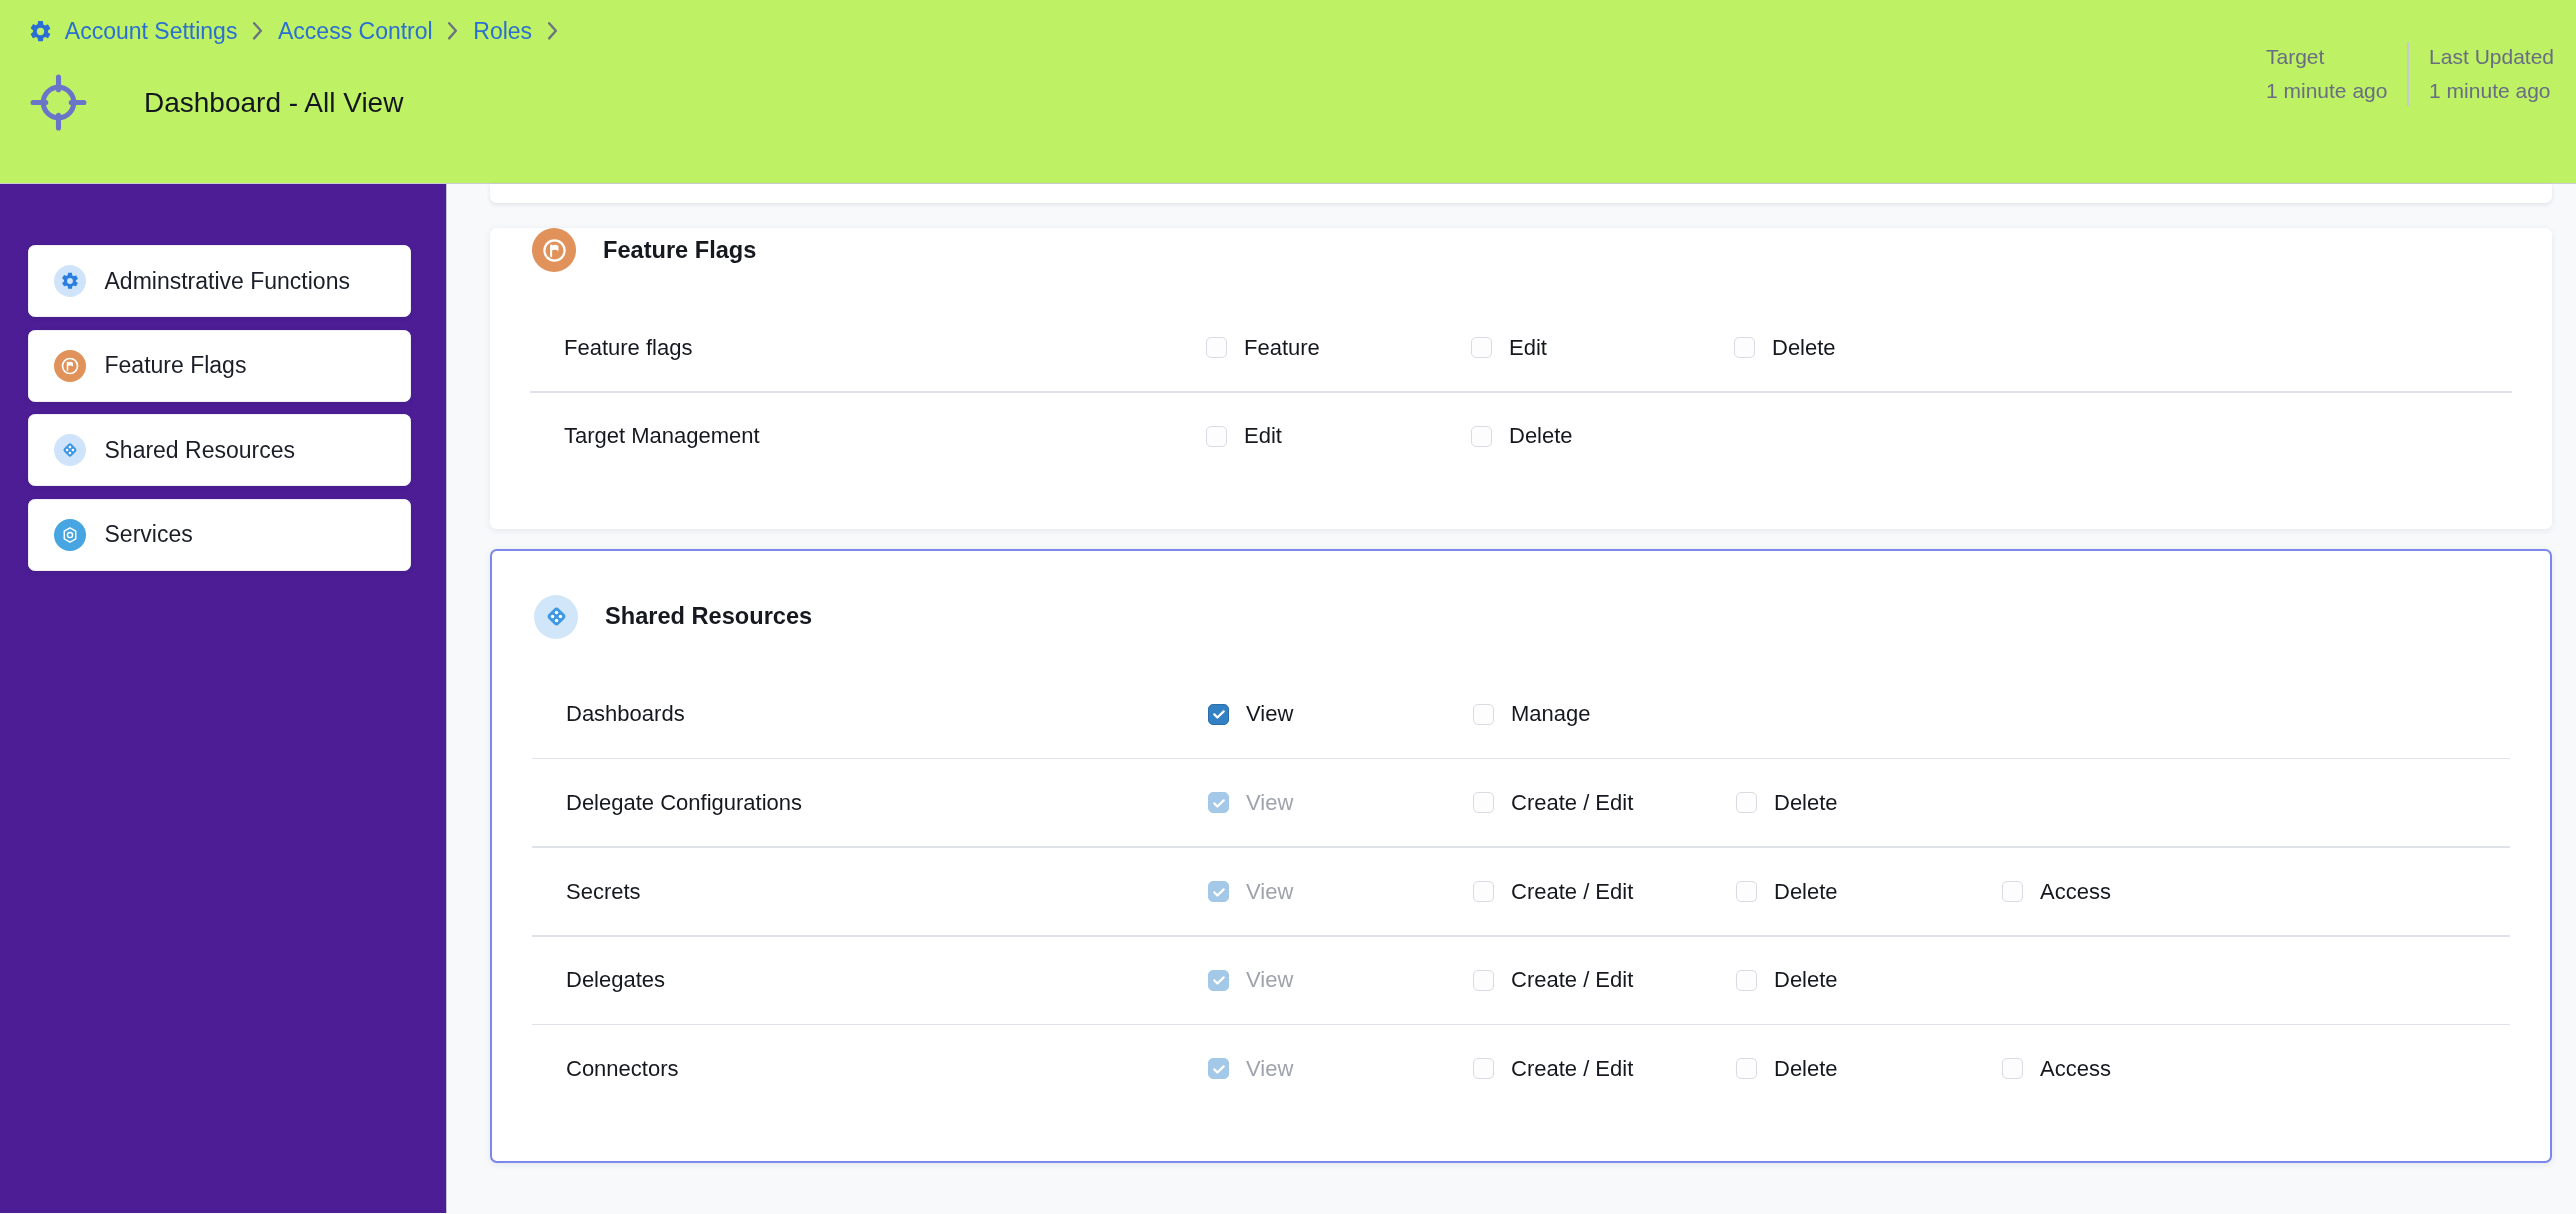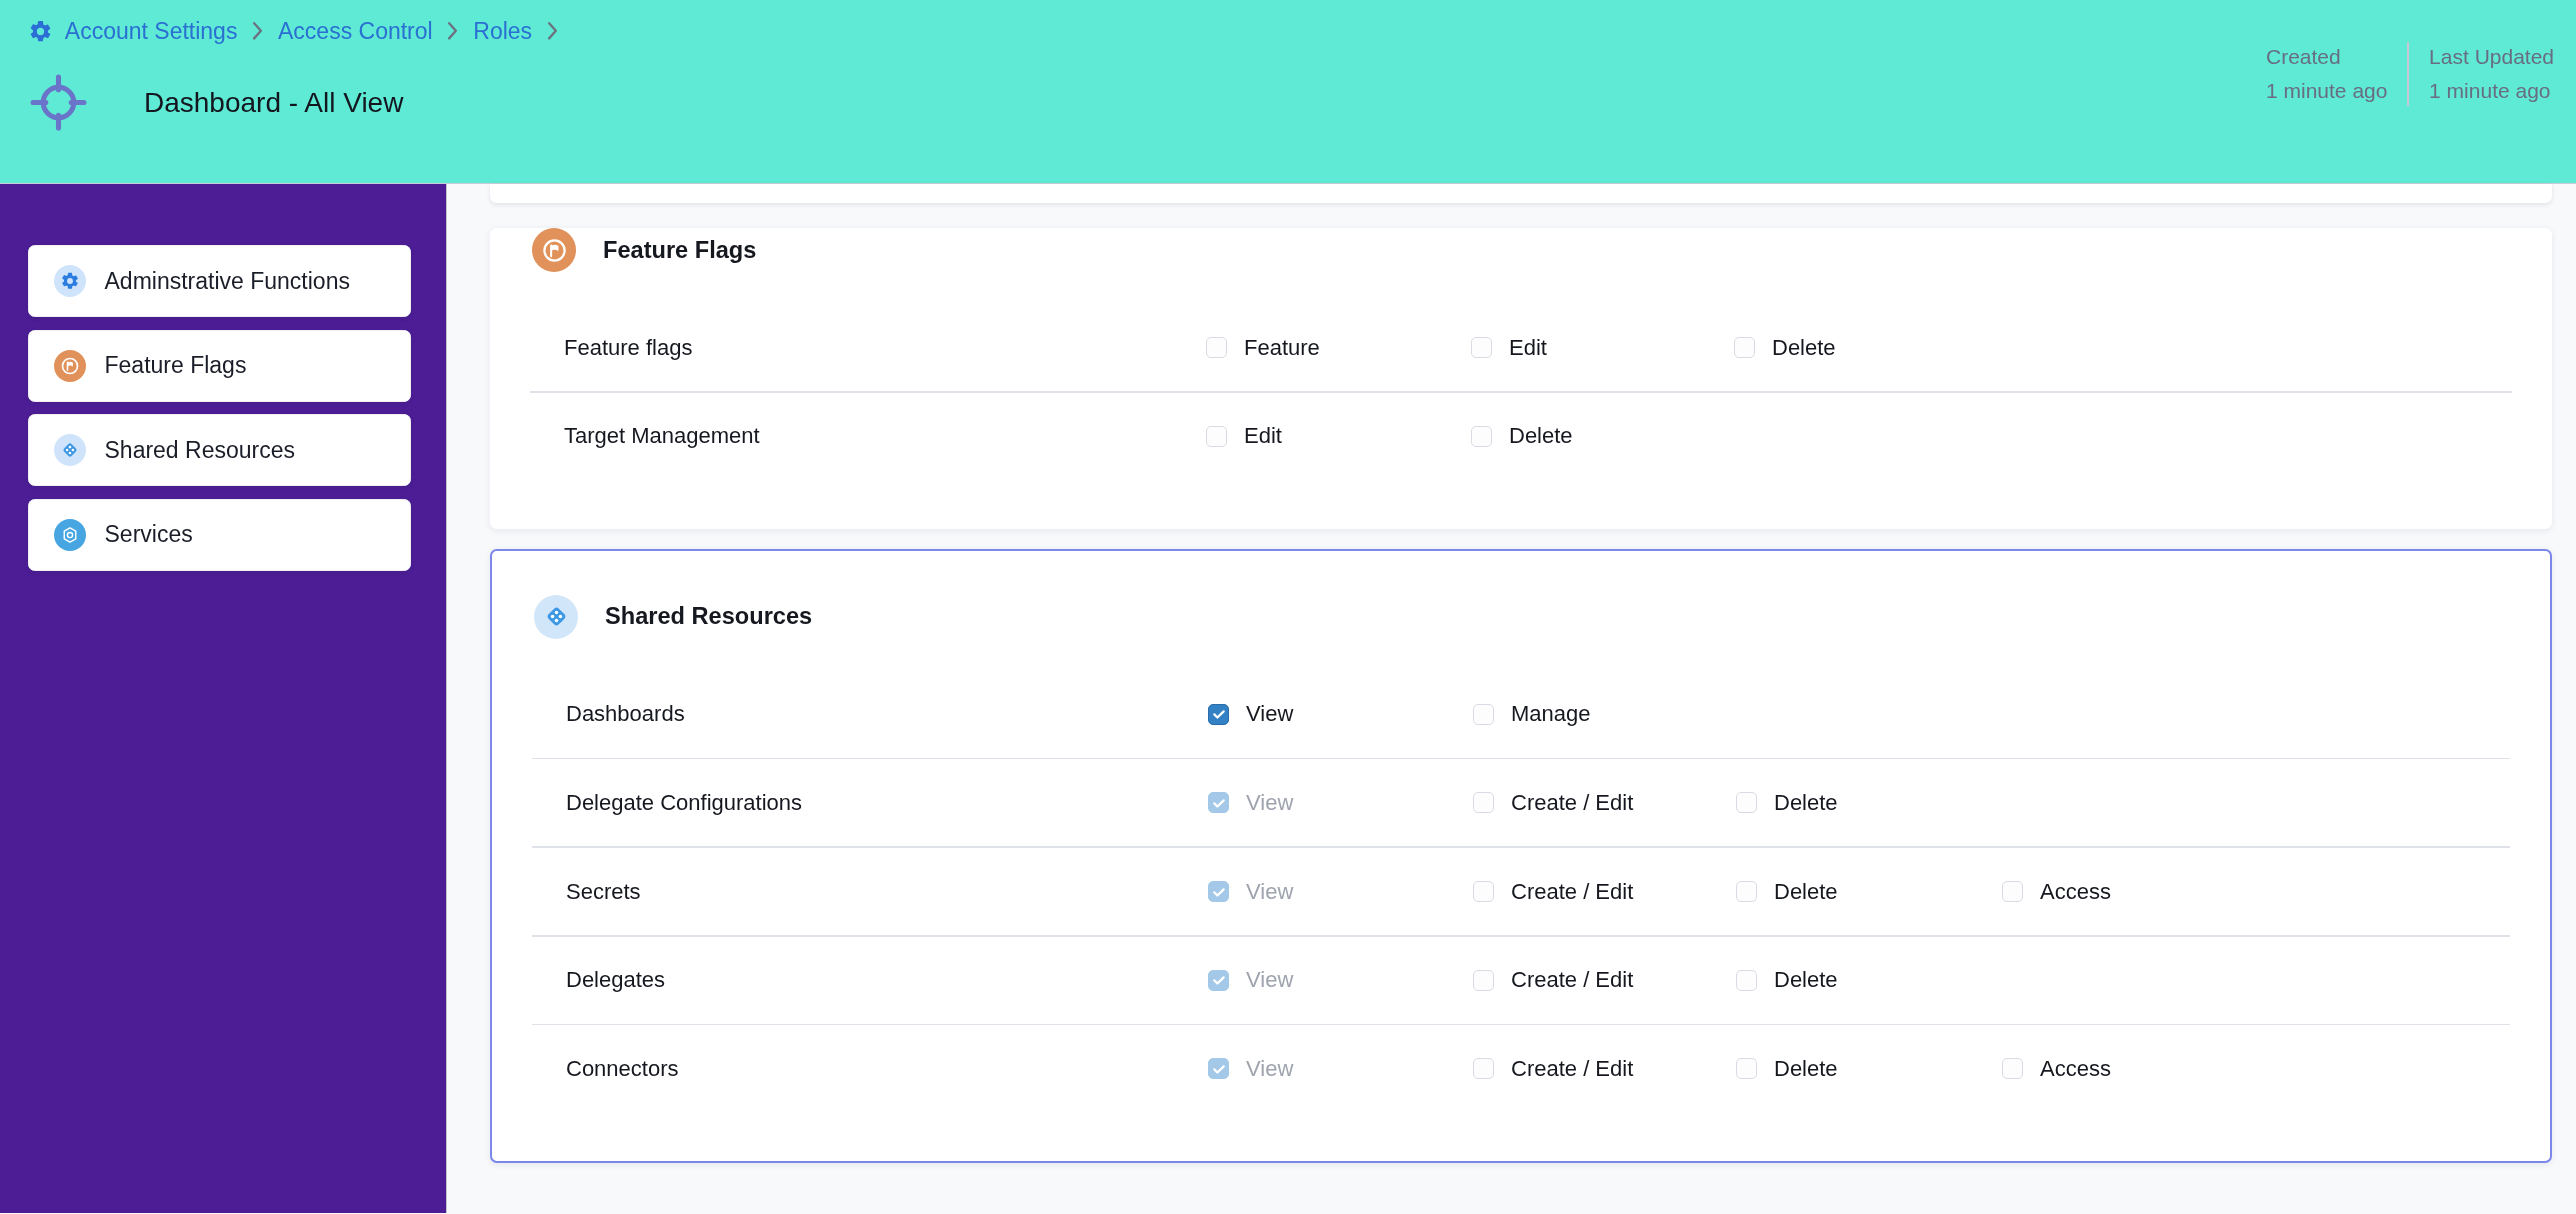--- a/index.html
+++ b/index.html
@@ -1,21 +1,21 @@
 <!DOCTYPE html>
 <html style="font-size:13.5px"><head>
 <meta charset="utf-8">
 <style>
   * { box-sizing: border-box; margin: 0; padding: 0; }
   html,body { width:2576px; height:1215px; overflow:hidden;
     font-family:"Liberation Sans","DejaVu Sans",sans-serif; background:#f8f9fb; }
 
   
   .page-header { position:relative; width:2576px; height:184px;
-    background:#5eead4; border-bottom:1.7px solid #c9ced8; }
+    background:#bef264; border-bottom:1.7px solid #c9ced8; }
   .breadcrumb { position:absolute; left:28px; top:12.6px; height:37px;
     display:flex; align-items:center; }
   .crumb-gear { display:flex; align-items:center; margin-right:11.8px; }
   .crumb-link { font-size:23px; font-weight:500; color:#2a6fd1; cursor:pointer; text-decoration:none; }
   .crumb-chev { display:flex; align-items:center; margin:0 11.8px; }
   .title-row { position:absolute; left:28px; top:72px; display:flex; align-items:center;gap:26px; }
   .title-icon { width:61px; height:61px; display:flex; align-items:center; justify-content:center; }
   .page-title { margin-left:29px; font-size:28px; font-weight:500; color:#14161f; }
   .meta { position:absolute; left:2266px; top:40px; display:flex; }
   .meta-col { display:flex; flex-direction:column; }
@@ -95,21 +95,21 @@
     <span class="title-icon">
       <svg viewBox="0 0 48 48" fill="none" stroke="#6a74c9" stroke-width="4" stroke-linecap="round">
         <circle cx="24" cy="24" r="12"></circle>
         <path d="M24 4 V14 M24 34 V44 M4 24 H14 M34 24 H44"></path>
       </svg>
     </span>
     <h1 class="page-title">Dashboard - All View</h1>
   </div>
   <div class="meta">
     <div class="meta-col">
-      <span class="meta-label">Created</span>
+      <span class="meta-label">Target</span>
       <span class="meta-value">1 minute ago</span>
     </div>
     <div class="meta-divider"></div>
     <div class="meta-col">
       <span class="meta-label">Last Updated</span>
       <span class="meta-value">1 minute ago</span>
     </div>
   </div>
 </header>
 

